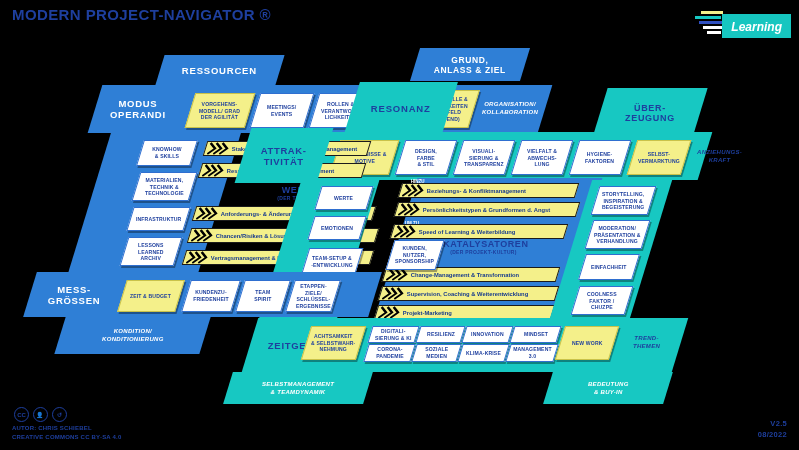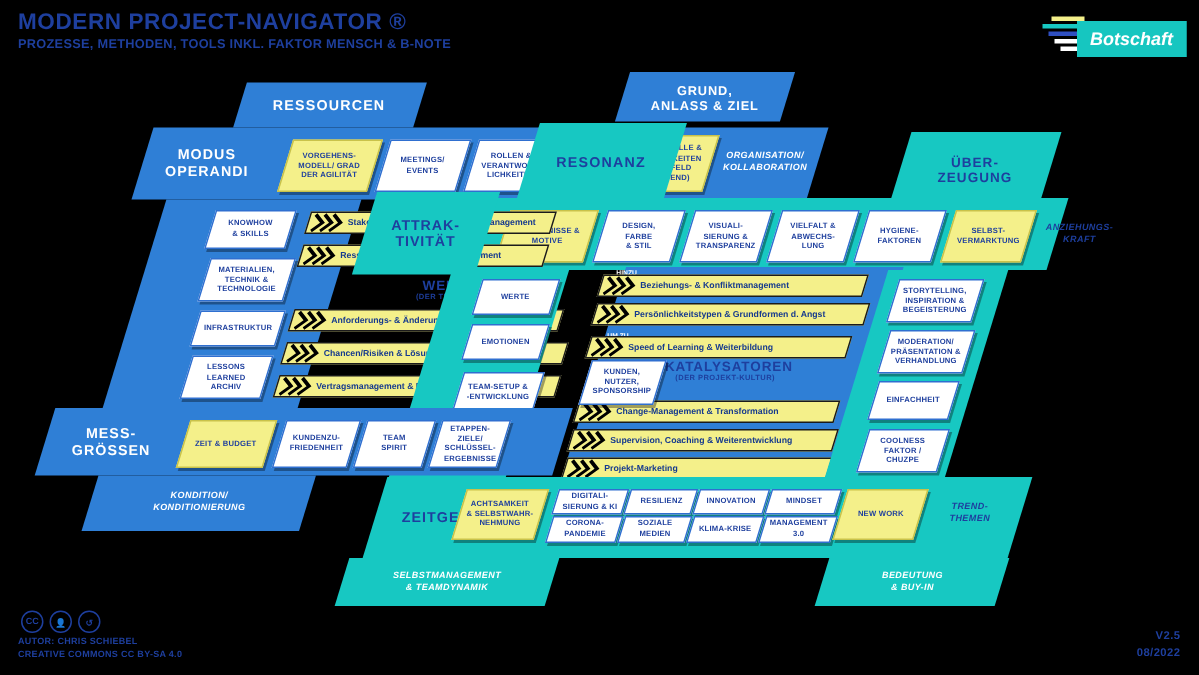--- a/index.html
+++ b/index.html
@@ -69,30 +69,29 @@
           line-height:1.5;color:#1e3f9e;letter-spacing:.2px;}
   .version{position:absolute;right:12px;bottom:10px;font-size:7.5px;font-weight:bold;
            line-height:1.5;color:#1e3f9e;text-align:right;letter-spacing:.3px;}
 </style>
 </head>
 <body>
 
 <div id="stage">
 
   <div class="title">MODERN PROJECT-NAVIGATOR ®</div>
-  <div class="subtitle">PROZESSE, METHODEN, TOOLS INKL. FAKTOR MENSCH &amp; B-NOTE</div>
 
   <div class="logo">
     <div class="bar" style="left:10px;top:3px;width:22px;background:#f4f08a;"></div>
     <div class="bar" style="left:4px;top:8px;width:26px;background:#17c8c2;"></div>
     <div class="bar" style="left:8px;top:13px;width:24px;background:#2f4fc0;"></div>
     <div class="bar" style="left:12px;top:18px;width:20px;background:#fff;"></div>
     <div class="bar" style="left:16px;top:23px;width:14px;background:#fff;"></div>
     <div class="lbox">
-      <span>Botschaft</span>
+      <span>Learning</span>
     </div>
   </div>
 
   <div class="band blue" style="left:160px;top:55px;width:120px;height:30px;"></div>
   <div class="band-lbl" style="left:160px;top:55px;width:120px;height:30px;">
     <span class="white" style="font-size:9.5px;font-weight:bold;letter-spacing:.8px;">RESSOURCEN</span>
   </div>
 
   <div class="band blue" style="left:415px;top:48px;width:110px;height:33px;"></div>
   <div class="band-lbl" style="left:415px;top:48px;width:110px;height:33px;">

